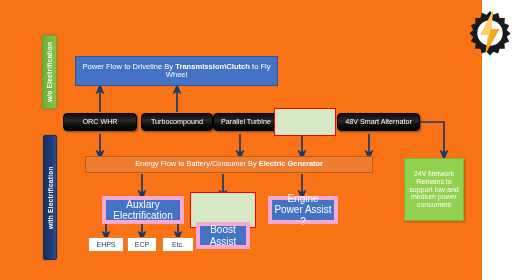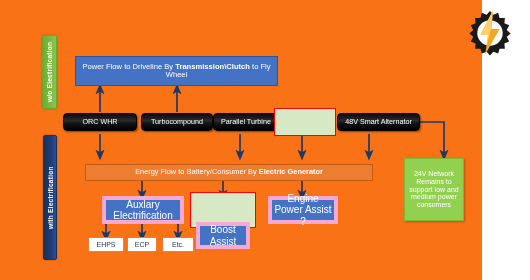--- a/index.html
+++ b/index.html
@@ -194,21 +194,21 @@
   <div class="node pill-black" style="left:141px; top:113px; width:72px; height:18px;">
     <span>Turbocompound</span>
   </div>
 
   <div class="hl-frame" style="left:274px; top:108px; width:62px; height:28px;"></div>
 
   <div class="node pill-black" style="left:337px; top:113px; width:83px; height:18px;">
     <span>48V Smart Alternator</span>
   </div>
 
-  <div class="node box-orange" style="left:85px; top:164px; width:288px; height:17px;">
+  <div class="node box-orange" style="left:85px; top:156px; width:288px; height:17px;">
     <span>
       <span>Energy Flow to Battery/Consumer By </span><span class="bold">Electric Generator</span><span></span>
     </span>
   </div>
 
   <div class="node box-blue" style="left:102px; top:196px; width:82px; height:28px;">
     <span>Auxlary Electrification</span>
   </div>
 
   <div class="hl-frame" style="left:190px; top:192px; width:66px; height:36px;"></div>

